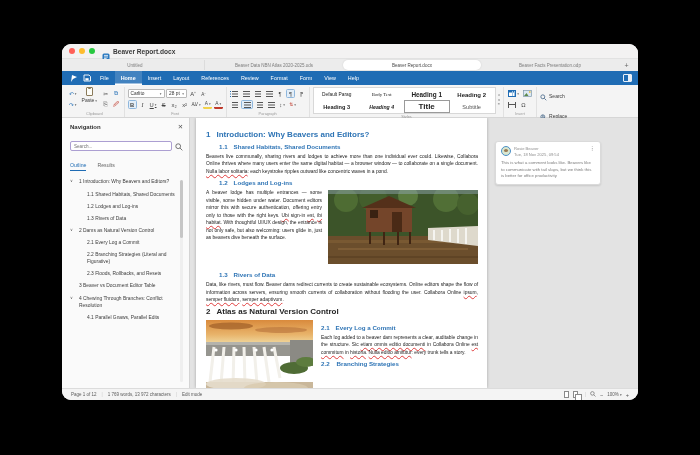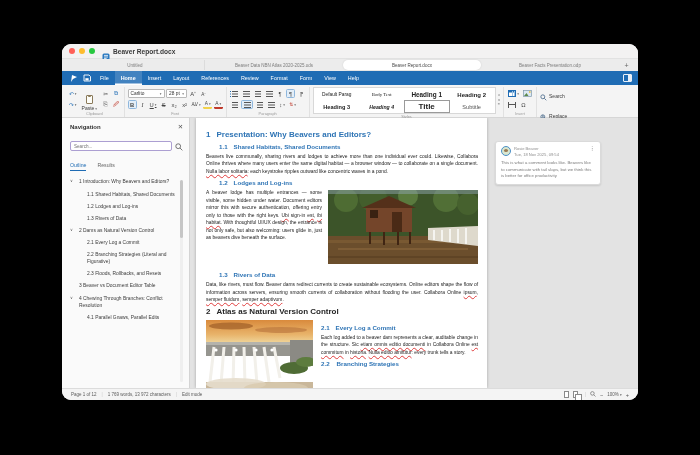--- a/index.html
+++ b/index.html
@@ -34,21 +34,21 @@
   .menu-item.active{background:rgba(255,255,255,.16);box-shadow:inset 0 -1.5px 0 #fff;font-weight:bold}
   .mb-spacer{flex:1}
   .sb-toggle{width:9px;height:8px;border:1px solid rgba(255,255,255,.9);border-radius:1px;position:relative}
   .sb-toggle::after{content:"";position:absolute;right:0;top:0;width:3px;height:100%;background:rgba(255,255,255,.9)}
 
   
   .ribbon{height:33px;background:#f4f4f4;border-bottom:1px solid #d6d6d6;display:flex;
     padding:2px 3px 0;flex:none}
   .rgroup{display:flex;flex-direction:column;padding:0 3px;border-right:1px solid #e1e1e1}
   .rgroup:last-child{border-right:none}
-  .rbody{flex:1;display:flex;align-items:flex-end;gap:2px}
+  .rbody{flex:1;display:flex;align-items:flex-start;gap:2px}
   .rlabel{font-size:3.9px;color:#9b9b9b;text-align:center;height:6px;line-height:5px;flex:none}
   .rcol{display:flex;flex-direction:column;justify-content:center;gap:2px;height:100%}
   .rrow{display:flex;align-items:center;gap:1.5px}
   .rbtn{min-width:9px;height:9px;display:flex;align-items:center;justify-content:center;
     font-size:5.8px;color:#454545;border-radius:1.5px;padding:0 1px;position:relative}
   .rbtn.blue{color:#1f6cb4}
   .rbtn.active{border:1px solid #8fb7dd;background:#e3eef8}
   .caret{font-size:3.4px;color:#666;margin-left:1px}
   .combo{border:1px solid #b9b9b9;background:#fff;font-size:4.8px;color:#333;display:flex;
     align-items:center;justify-content:space-between;padding:0 2px;height:9px;border-radius:1px;white-space:nowrap;overflow:hidden}
@@ -401,21 +401,21 @@
           <div class="nav-item lvl1"><span class="chev">∨</span><span>4  Chewing Through Branches: Conflict Resolution</span></div>
           <div class="nav-item lvl2"><span>4.1  Parallel Gnaws, Parallel Edits</span></div>
         </div>
     </aside>
 
     <div class="canvas">
       <div class="page">
 
         <div class="h1">
           <span class="h-num">1</span>
-            <span>Presentation: Why Beavers and Editors?</span>
+            <span>Introduction: Why Beavers and Editors?</span>
         </div>
         <div class="h2">
           <span class="h-num">1.1</span>
             <span>Shared Habitats, Shared Documents</span>
         </div>
         <div class="para">Beavers live communally, sharing rivers and lodges to achieve more than one individual ever could. Likewise, Collabora Online thrives where many users enter the same digital habitat — a browser window — to collaborate on a single document. <span class="sp">Nulla labor solitaria</span>: each keystroke ripples outward like concentric waves in a pond.</div>
 
         <div class="h2">
           <span class="h-num">1.2</span>
             <span>Lodges and Log-ins</span>

